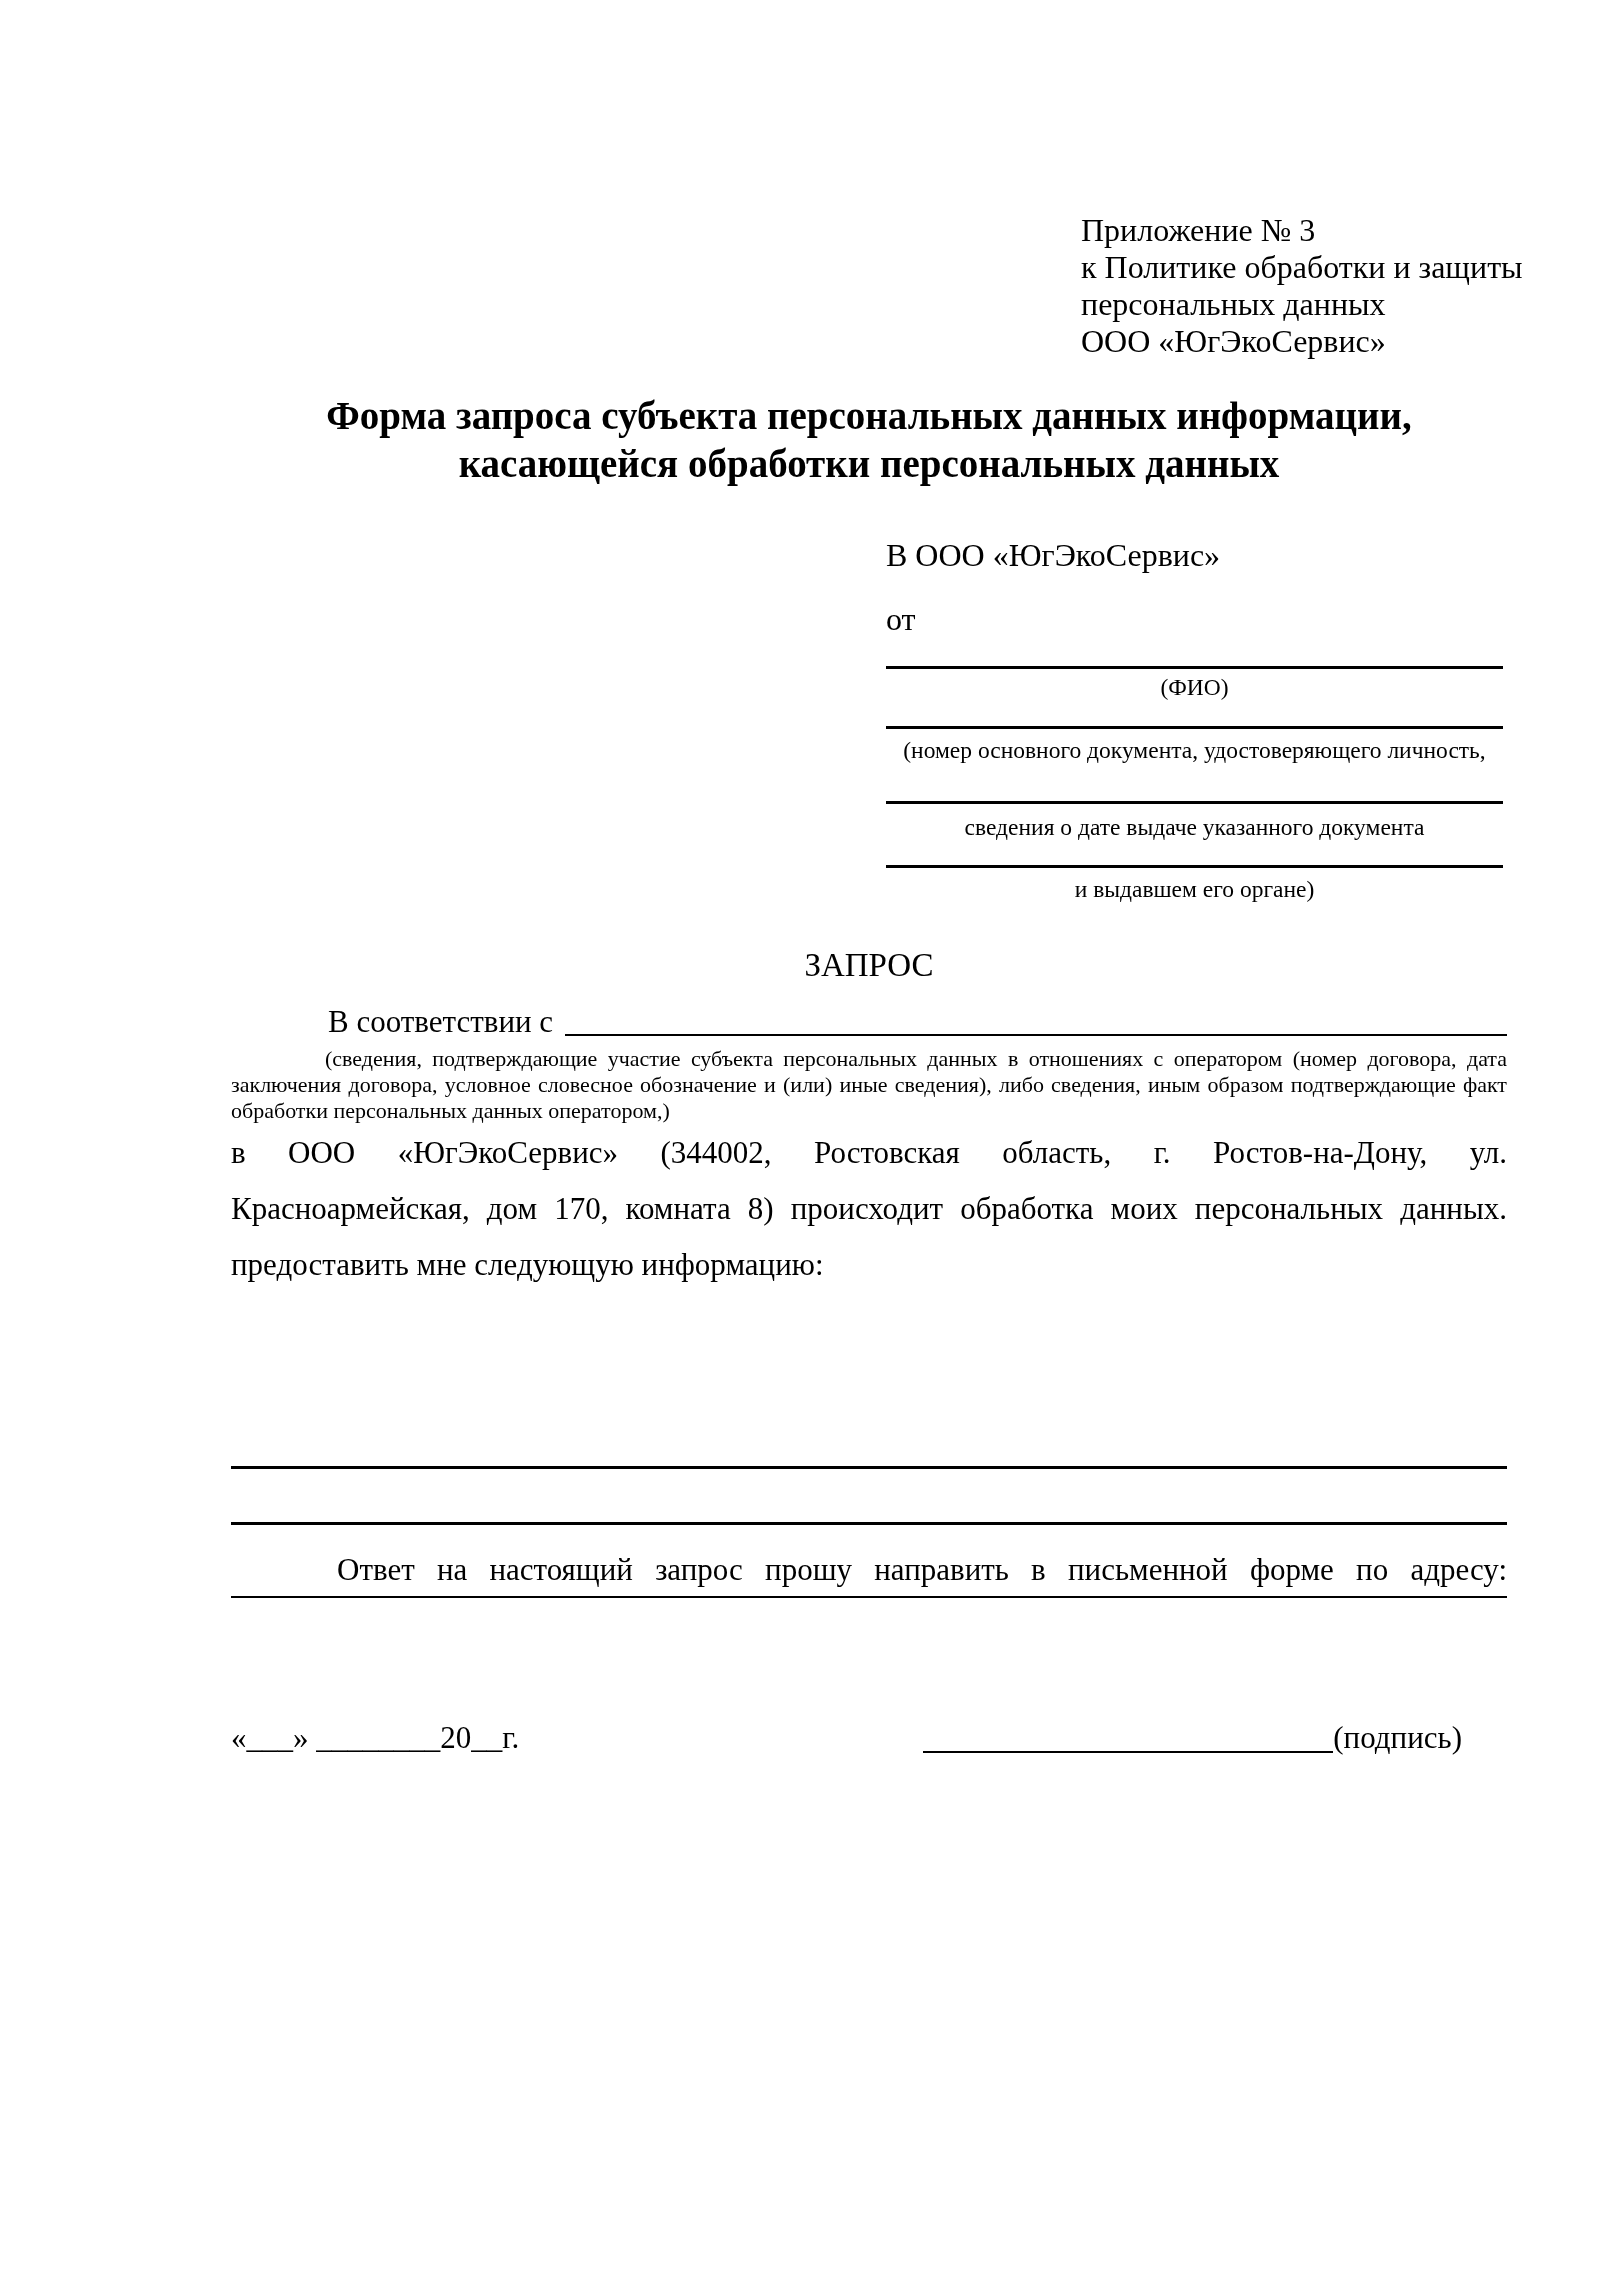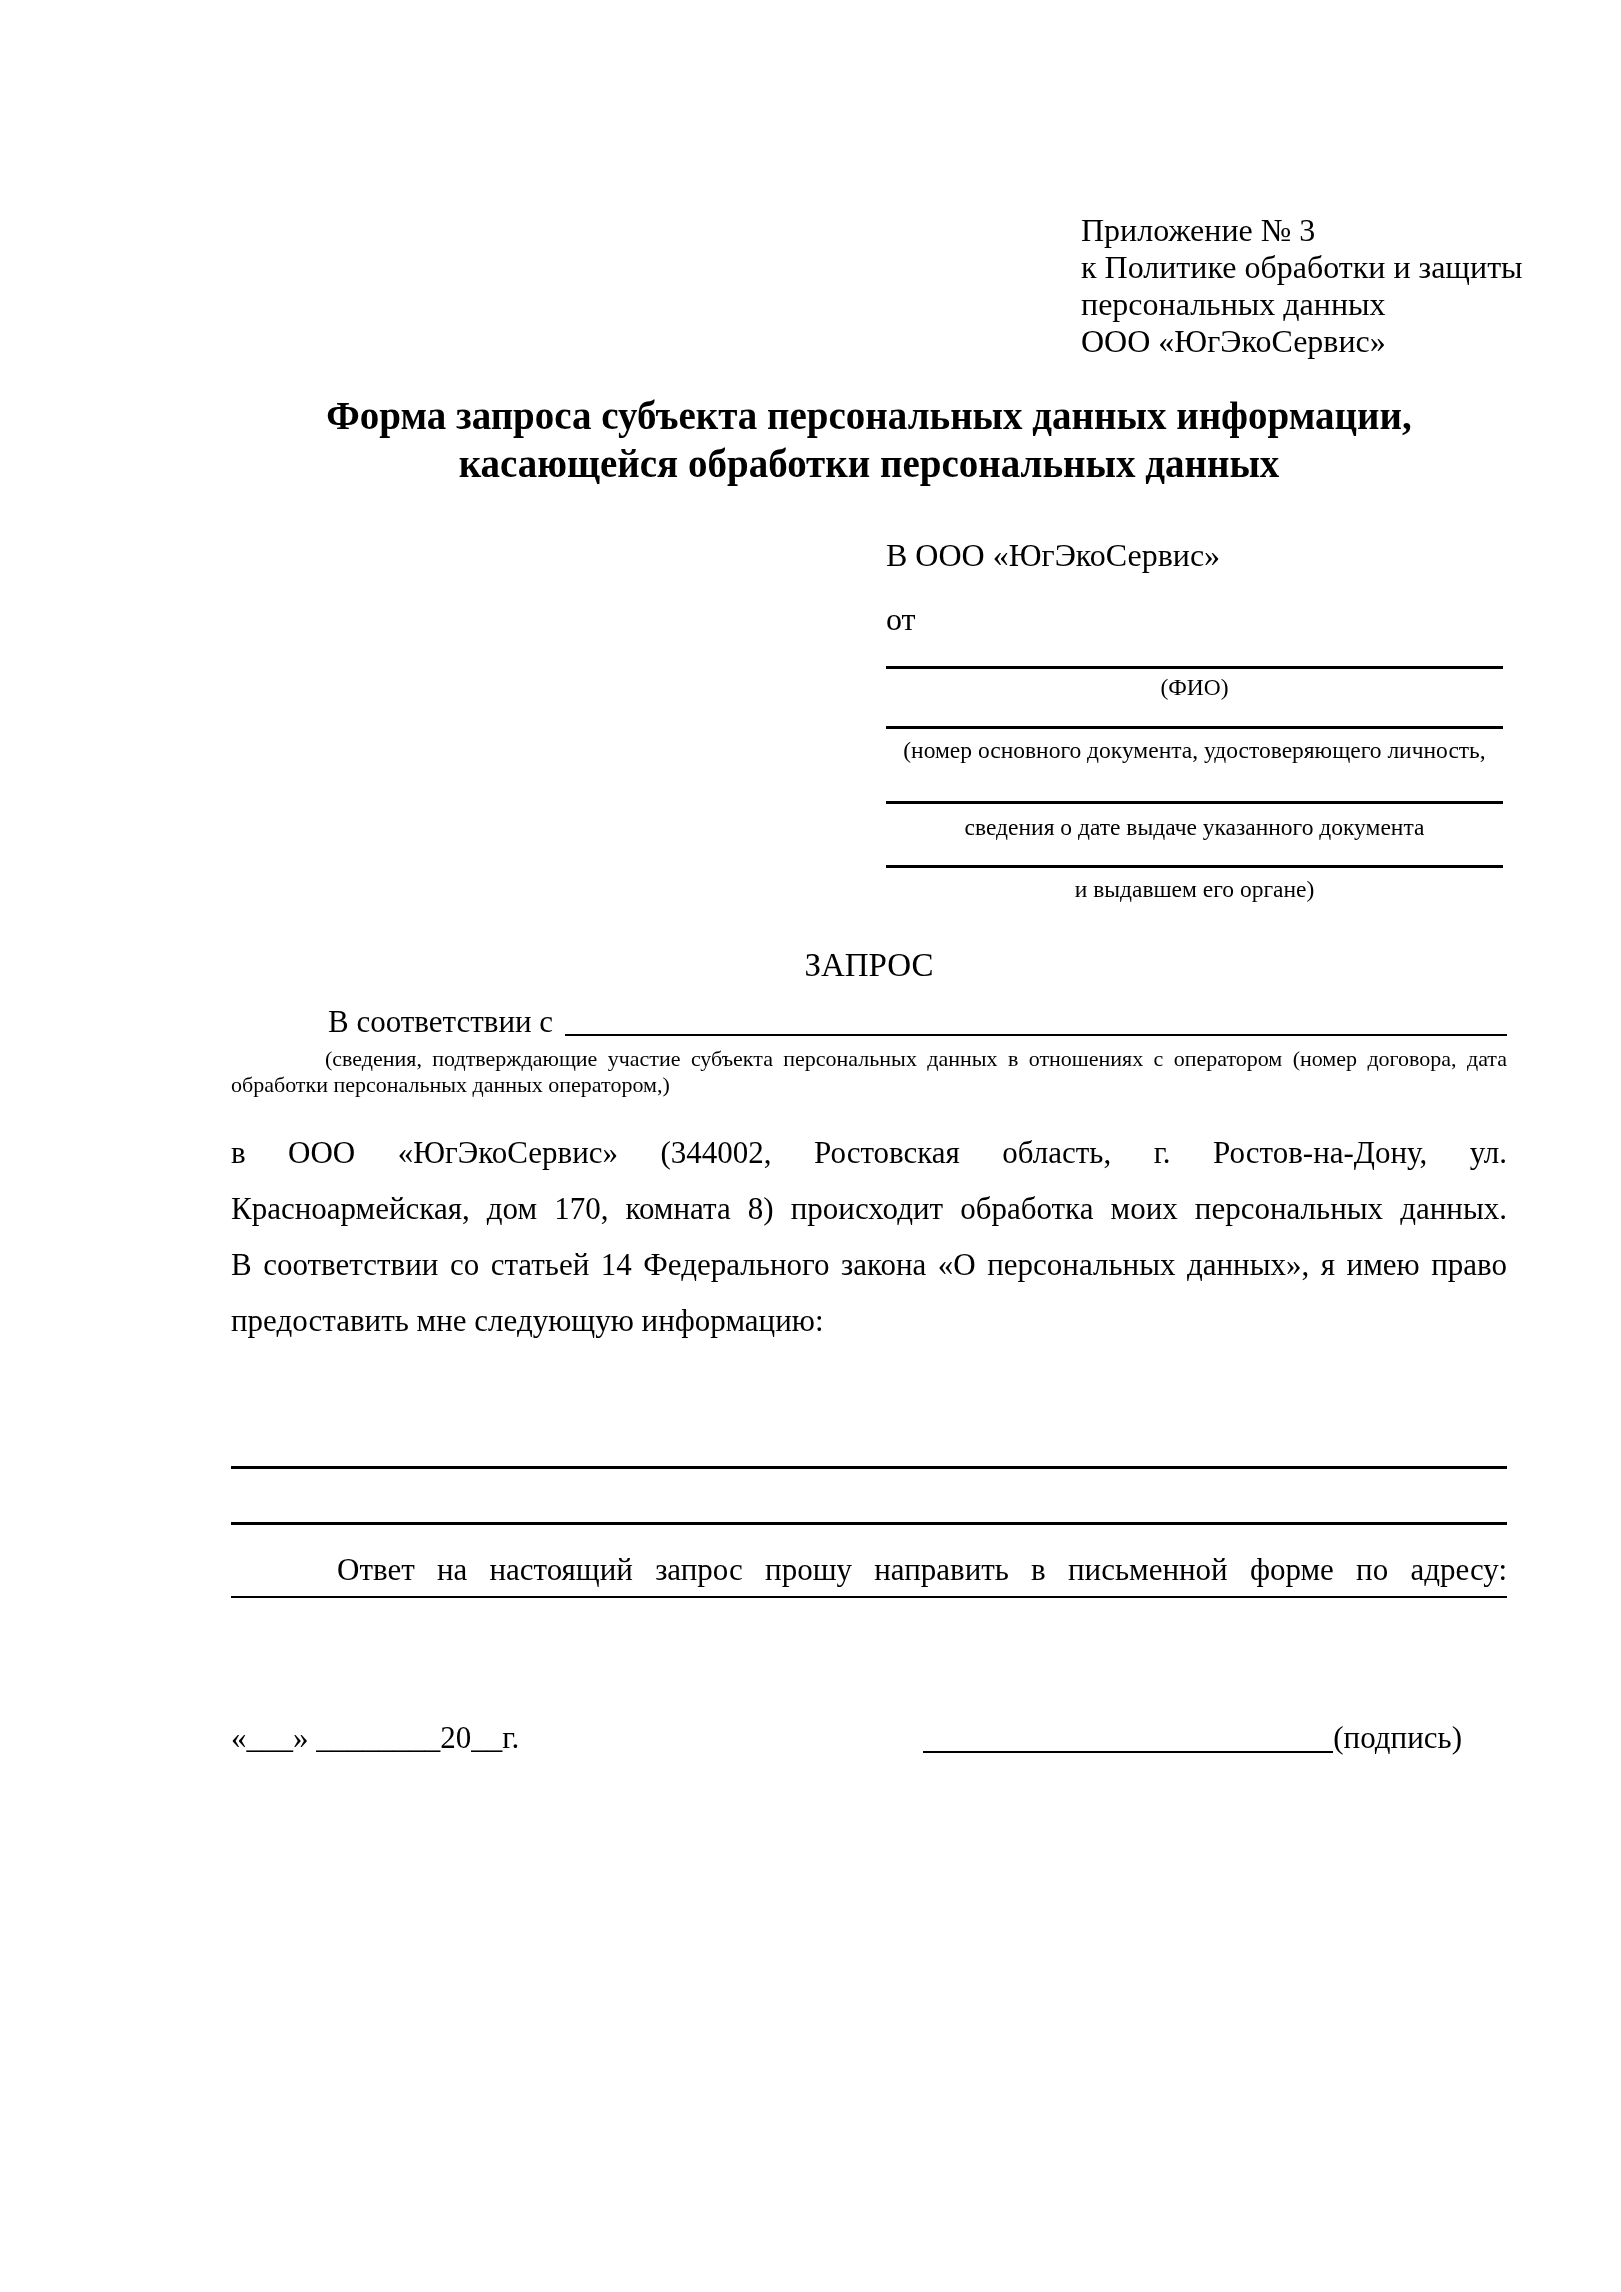--- a/index.html
+++ b/index.html
@@ -93,27 +93,27 @@
 
   <div class="abs intro">
     <span class="intro-text">В соответствии с</span>
     <span class="fill"></span>
   </div>
 
   <div class="abs zapros">ЗАПРОС</div>
 
   <div class="abs fine-print">
     <div class="jfull fp-indent">(сведения, подтверждающие участие субъекта персональных данных в отношениях с оператором (номер договора, дата</div>
+    <div class="jfull">заключения договора, условное словесное обозначение и (или) иные сведения), либо сведения, иным образом подтверждающие факт</div>
     <div>обработки персональных данных оператором,)</div>
   </div>
 
   <div class="abs body-par">
     <div class="jfull">в ООО «ЮгЭкоСервис» (344002, Ростовская область, г. Ростов-на-Дону, ул.</div>
     <div class="jfull">Красноармейская, дом 170, комната 8) происходит обработка моих персональных данных.</div>
-    <div class="jfull">В соответствии со статьей 14 Федерального закона «О персональных данных», я имею право</div>
     <div>предоставить мне следующую информацию:</div>
   </div>
 
   <div class="abs blank-rule b1"></div>
   <div class="abs blank-rule b2"></div>
 
   <div class="abs reply1 jfull">Ответ на настоящий запрос прошу направить в письменной форме по адресу:</div>
   <div class="abs reply2">
     <span class="fill"></span>
   </div>

